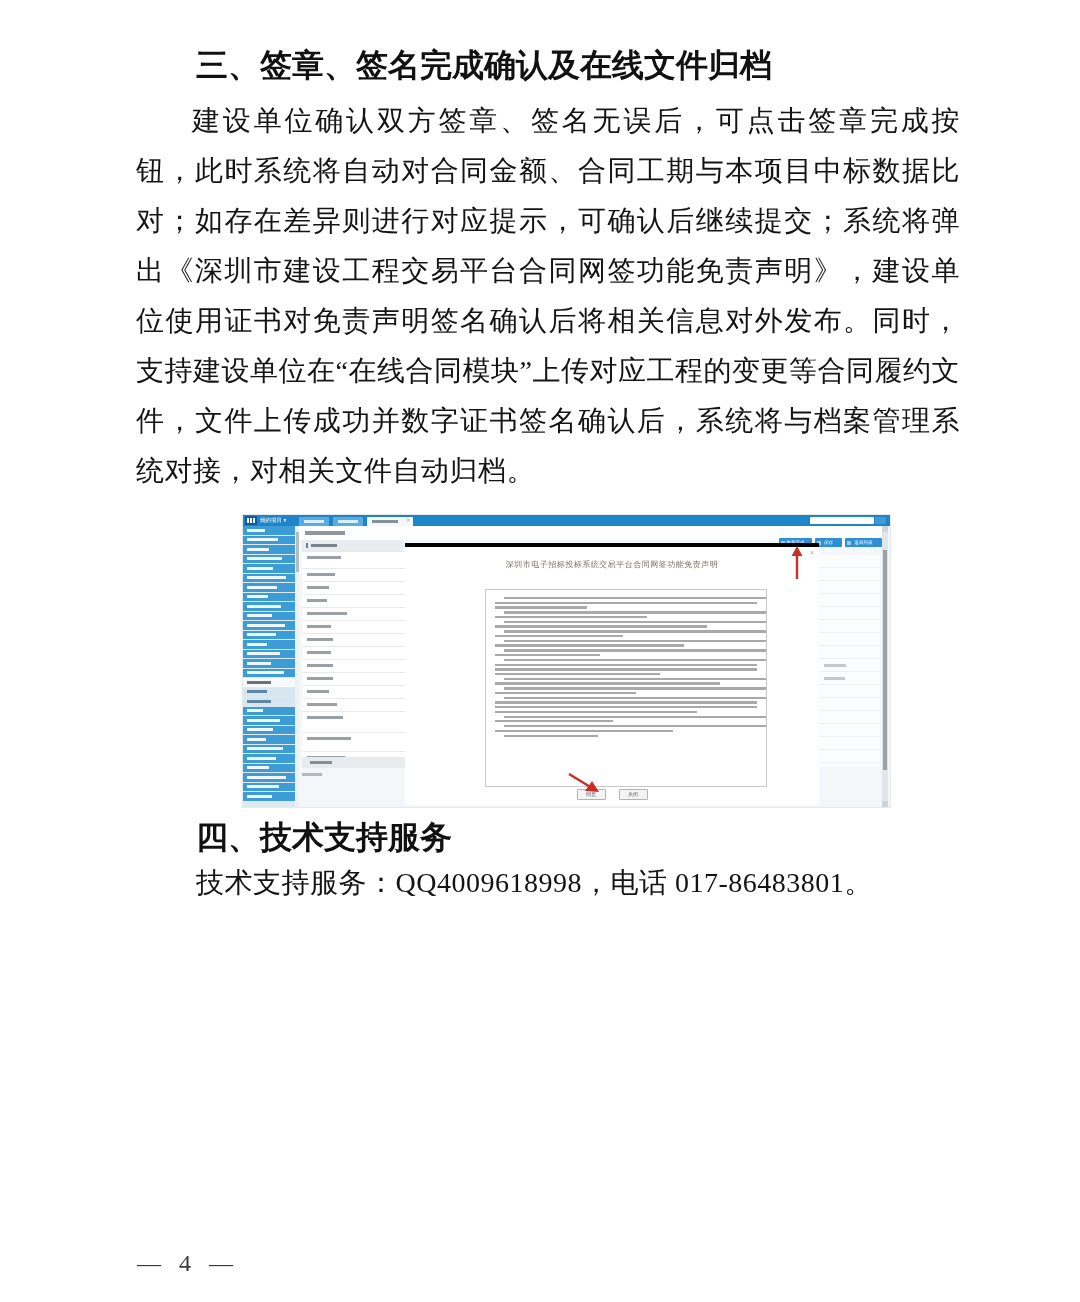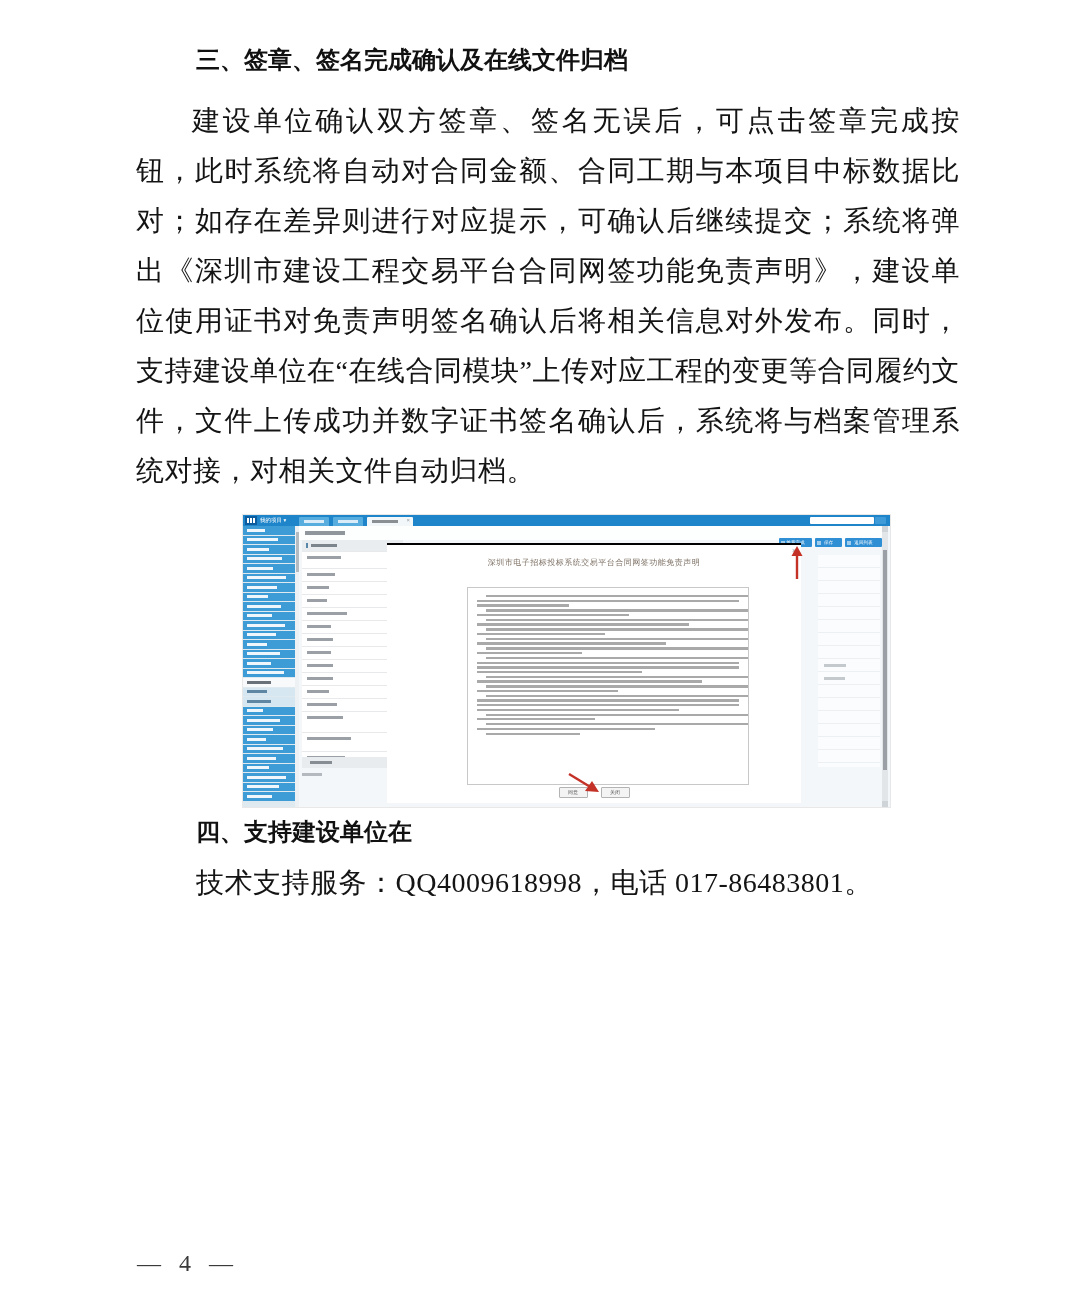--- a/index.html
+++ b/index.html
@@ -2,21 +2,21 @@
 <html><head>
 <meta charset="utf-8">
 <style>
   html,body{margin:0;padding:0;}
   body{
     width:1080px;height:1302px;position:relative;background:#ffffff;
     font-family:"Liberation Serif", serif;color:#1a1a1a;overflow:hidden;
   }
   .doc-heading{
     position:absolute;font-family:"Liberation Sans", sans-serif;
-    font-weight:700;font-size:24px;color:#111;white-space:nowrap;
+    font-weight:700;font-size:32px;color:#111;white-space:nowrap;
   }
   #h3{left:196px;top:44px;}
   #h4{left:196px;top:816px;}
   #body3{
     position:absolute;left:136px;top:96px;width:824px;
     font-size:28px;line-height:50px;text-align:justify;text-justify:inter-ideograph;
     text-indent:56px;letter-spacing:0.5px;color:#141414;
   }
   #body4{
     position:absolute;left:196px;top:864px;width:780px;
@@ -85,22 +85,22 @@
 
   
   .tb-btn{position:absolute;top:23px;height:9px;background:#2f8fd4;border-radius:1px;
     color:#ffffff;font-size:4.6px;line-height:9px;text-align:center;white-space:nowrap;overflow:hidden;}
   .tb-btn:before{content:"";position:absolute;left:2px;top:2.5px;width:3.5px;height:4px;background:rgba(255,255,255,.55);}
   #tbtn1{left:536px;width:33px;}
   #tbtn2{left:572px;width:27px;}
   #tbtn3{left:602px;width:37px;}
 
   
-  #modal{position:absolute;left:144px;top:28px;width:414px;height:258px;background:#ffffff;
-    border-top:2px solid #000000;z-index:5;}
+  #modal{position:absolute;left:162px;top:28px;width:414px;height:258px;background:#ffffff;
+    border-top:4px solid #000000;z-index:5;}
   #modal-title{position:absolute;left:0;top:12px;width:100%;text-align:center;
     font-size:8px;color:#7d7064;letter-spacing:0.5px;white-space:nowrap;}
   #modal-x{position:absolute;right:5px;top:2px;font-size:7px;color:#9aa0a5;}
   #disc-box{position:absolute;left:80px;top:42px;width:282px;height:198px;
     border:1px solid #c8c8c8;padding:7px 9px;box-sizing:border-box;overflow:hidden;}
   .d-par{margin-bottom:2.6px;}
   .d-line{height:2.4px;background:#a9a9a9;margin-bottom:2.2px;}
   .d-line.first{margin-left:9px;}
   #modal-btns{position:absolute;left:0;bottom:5px;width:100%;display:flex;justify-content:center;gap:13px;}
   .m-btn{width:27px;height:9px;border:1px solid #b3b3b3;background:#f4f4f4;color:#555;
@@ -400,15 +400,15 @@
   <svg class="arrow-svg" style="left:546px;top:31px;" width="16" height="34" viewBox="0 0 16 34">
     <line x1="8" y1="8" x2="8" y2="33" stroke="#c43227" stroke-width="2.4"></line>
     <polygon points="8,0 2.5,10 13.5,10" fill="#c43227"></polygon>
   </svg>
   <svg class="arrow-svg" style="left:325px;top:258px;" width="32" height="22" viewBox="0 0 32 22">
     <line x1="1" y1="1" x2="24" y2="15" stroke="#c43227" stroke-width="2.4"></line>
     <polygon points="31,19 17,18 24,8" fill="#c43227"></polygon>
   </svg>
 </div>
 
-<div id="h4" class="doc-heading">四、支持建设单位在</div>
+<div id="h4" class="doc-heading">四、技术支持服务</div>
 <div id="body4">技术支持服务：QQ4009618998，电话 017-86483801。</div>
 <div id="pagenum">— 4 —</div>
 
 </body></html>

